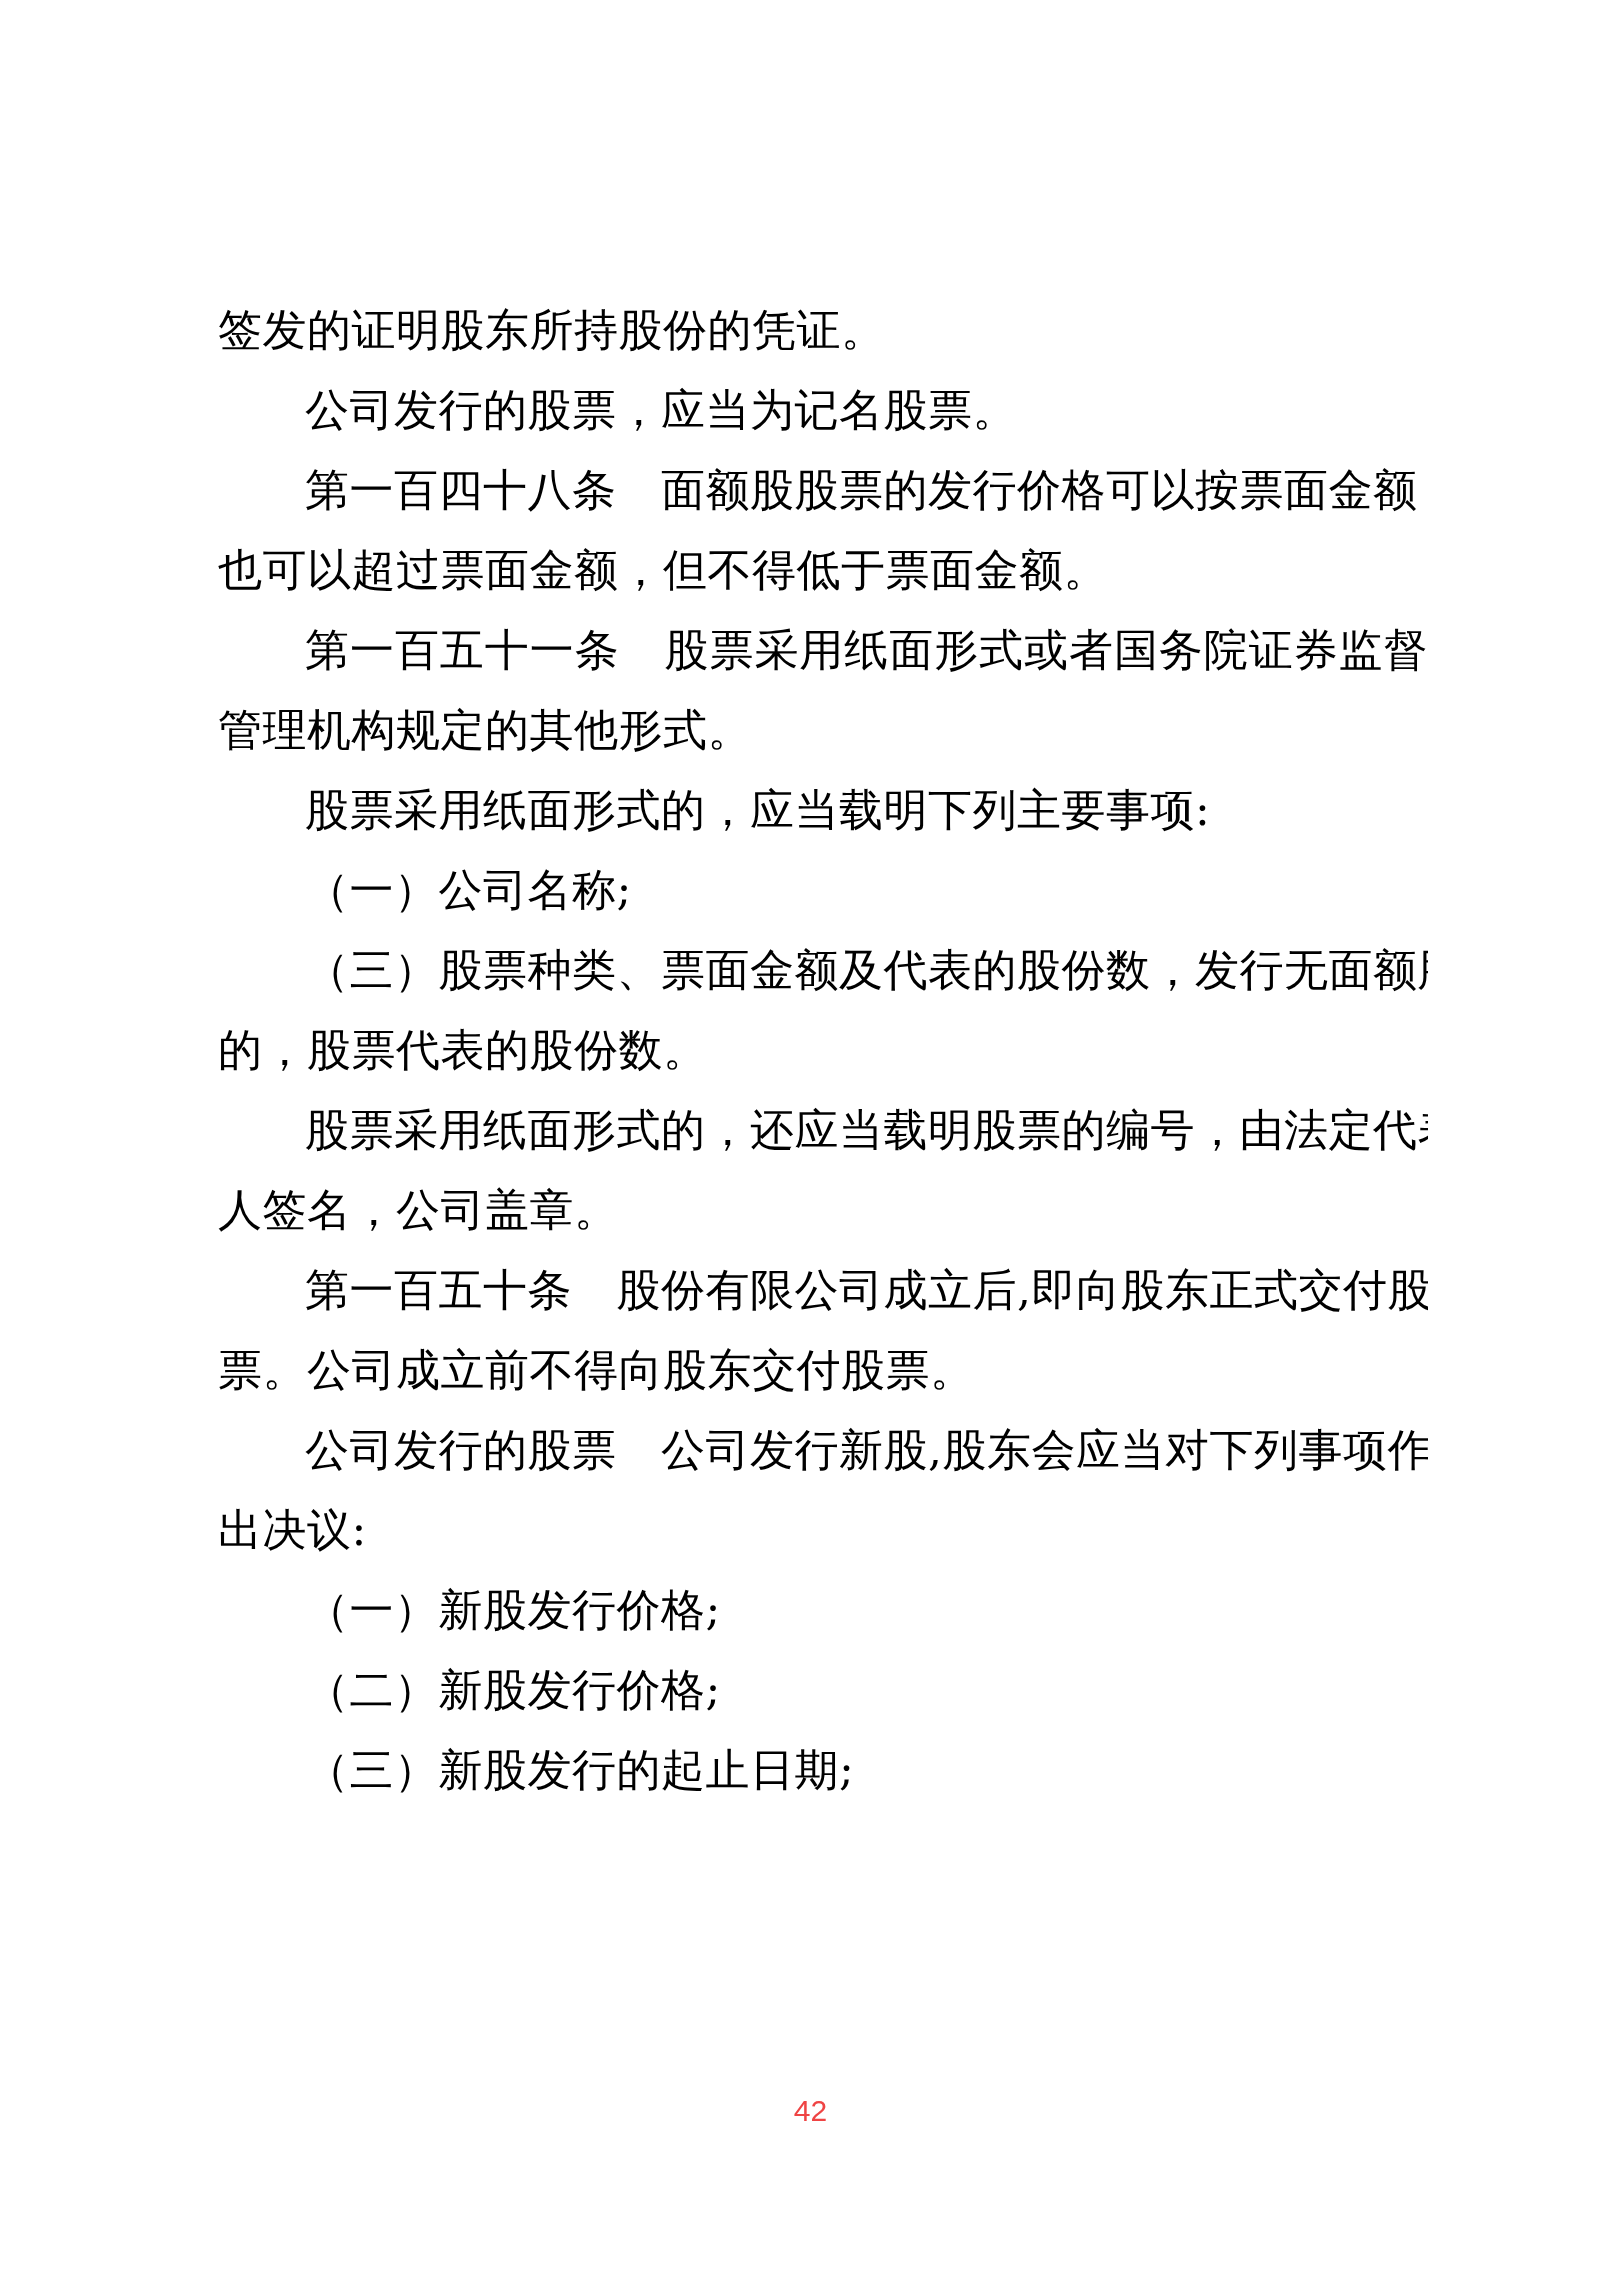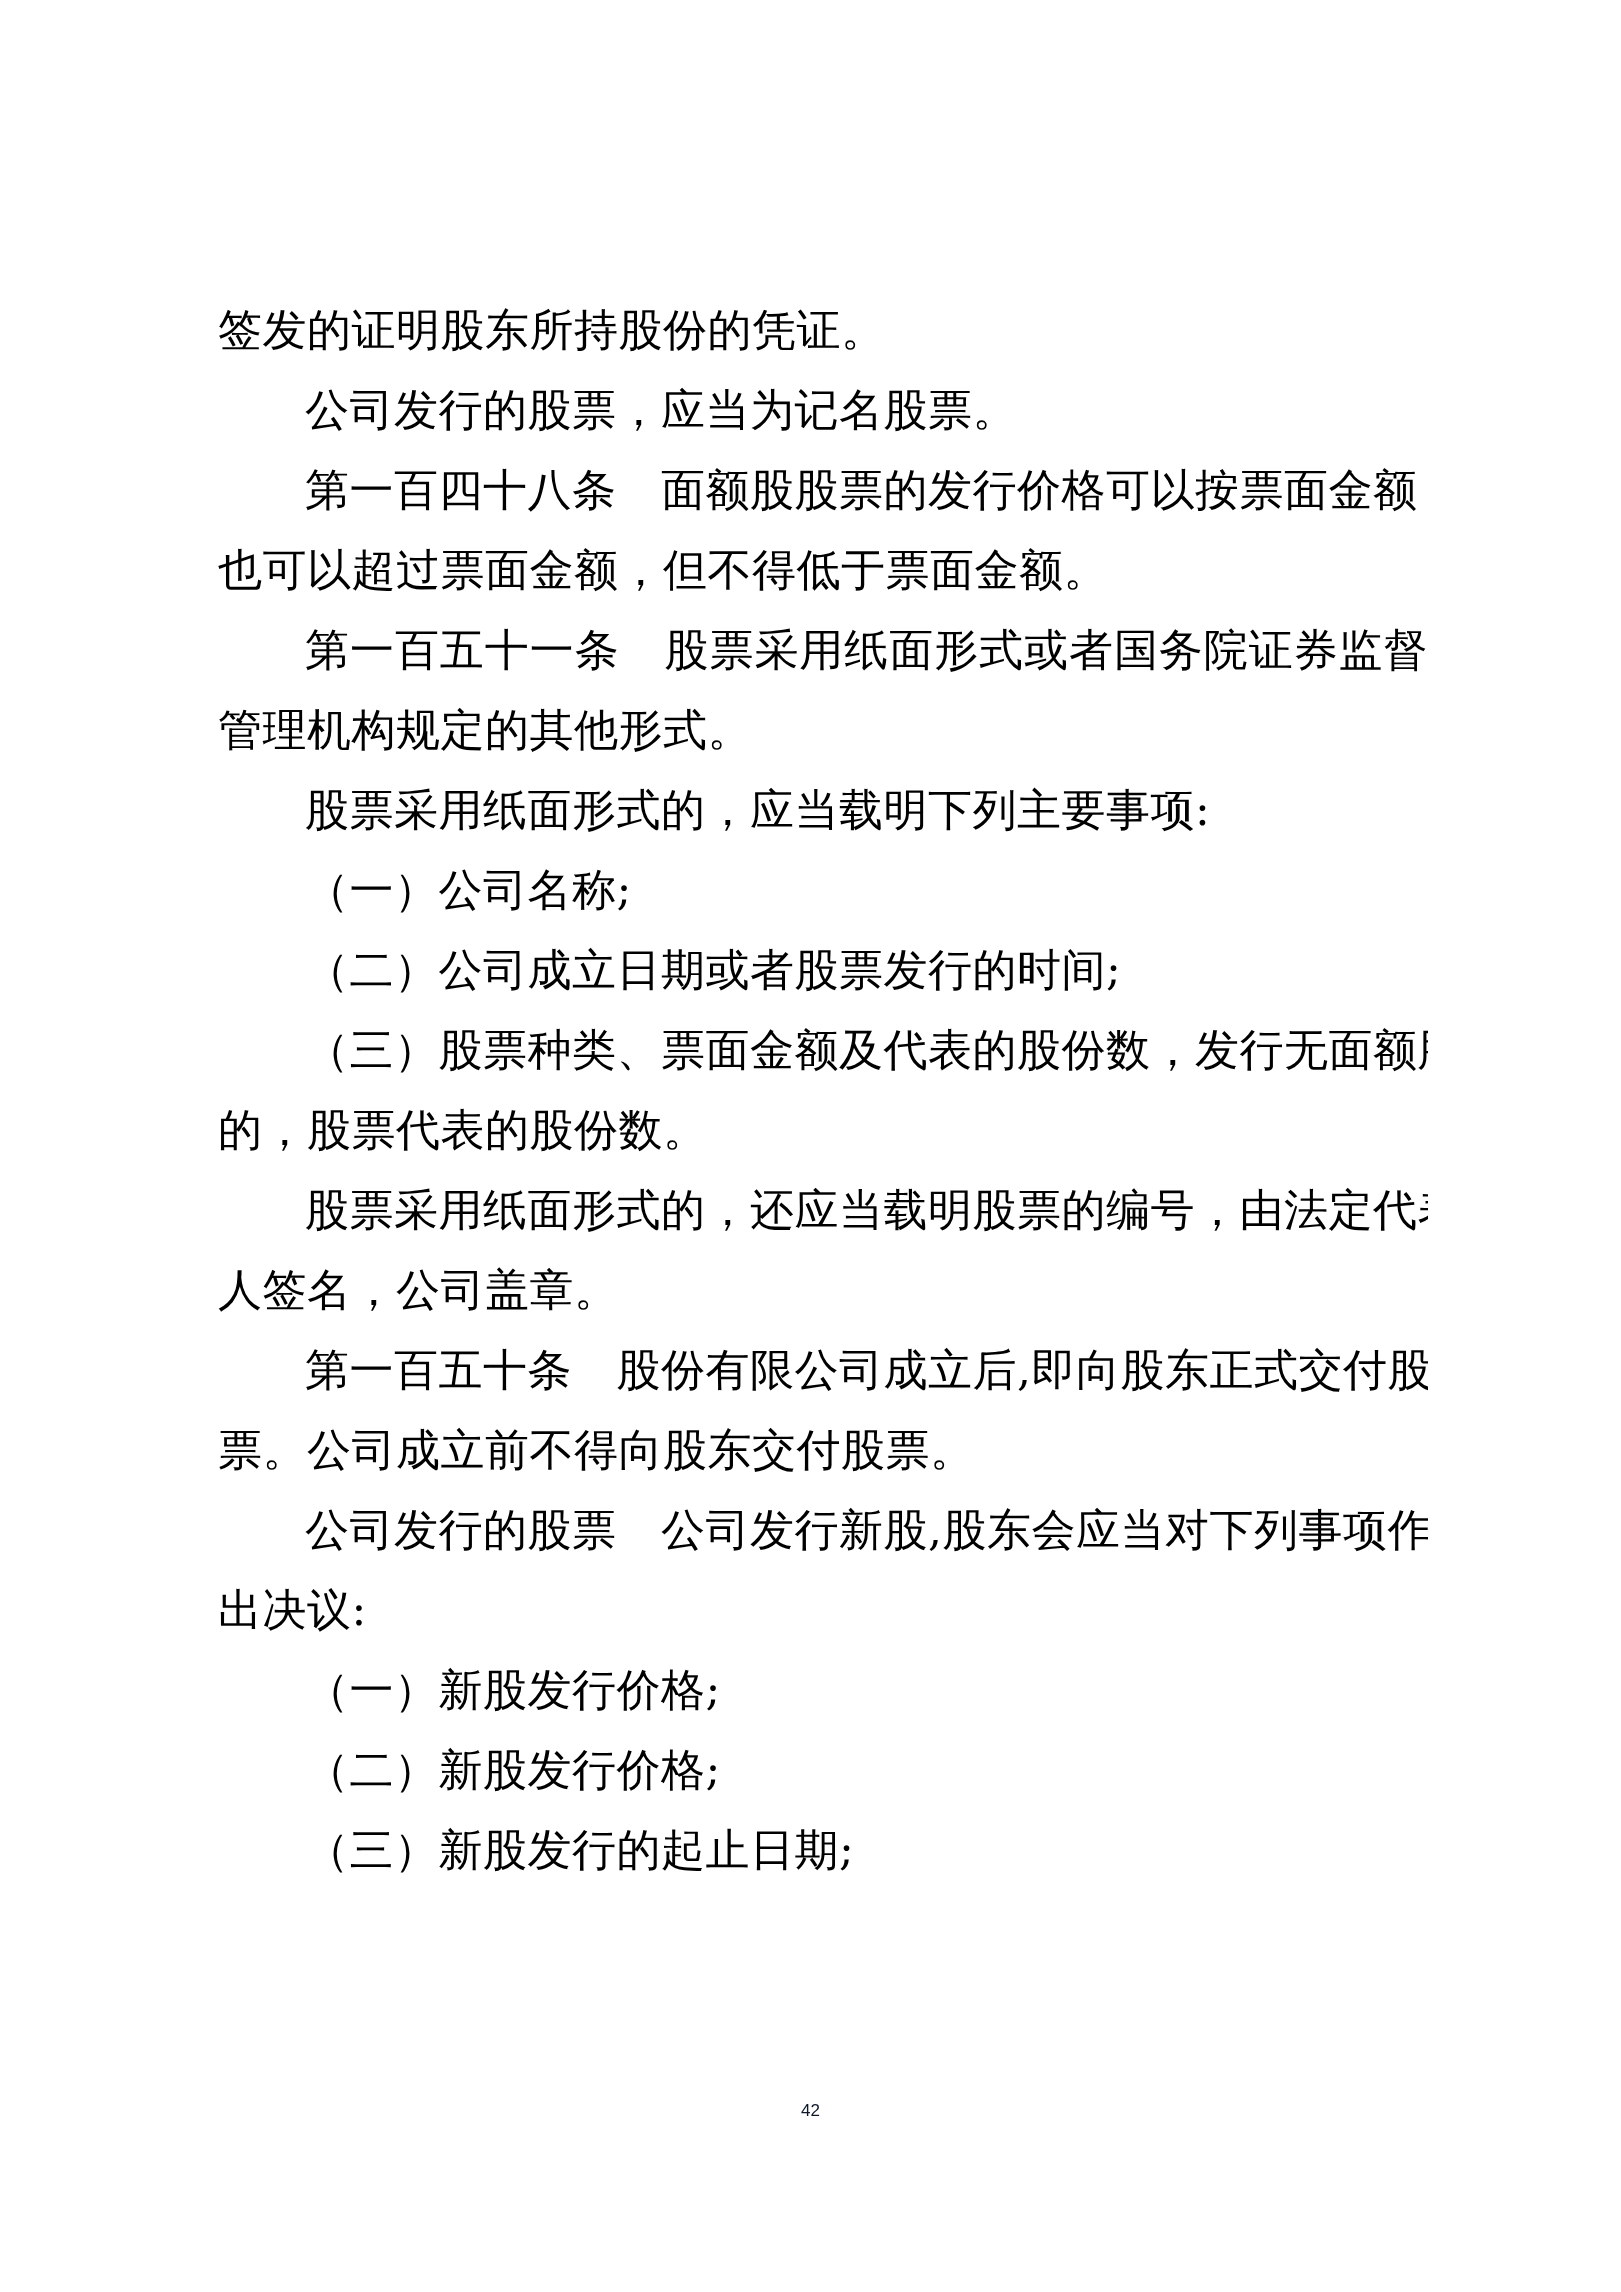--- a/index.html
+++ b/index.html
@@ -38,40 +38,39 @@
     text-align: justify;
     text-align-last: justify;
   }
   .page-footer {
     position: absolute;
     left: 0;
     top: 2096px;
     width: 1621px;
     text-align: center;
     font-family: "Liberation Sans", "DejaVu Sans", sans-serif;
-    font-size: 17px;
+    font-size: 30px;
     line-height: 29px;
-    color: #0f172a;
+    color: #ef4444;
   }
 </style>
 </head>
 <body>
 
 <div class="page">
 
   <div class="text-block" id="doc-lines">
       <div class="doc-line">签发的证明股东所持股份的凭证。</div>
       <div class="doc-line indent">公司发行的股票，应当为记名股票。</div>
       <div class="doc-line indent fill">第一百四十八条　面额股股票的发行价格可以按票面金额，</div>
       <div class="doc-line">也可以超过票面金额，但不得低于票面金额。</div>
       <div class="doc-line indent fill">第一百五十一条　股票采用纸面形式或者国务院证券监督</div>
       <div class="doc-line">管理机构规定的其他形式。</div>
       <div class="doc-line indent">股票采用纸面形式的，应当载明下列主要事项:</div>
       <div class="doc-line indent">（一）公司名称;</div>
-      <div class="doc-line indent">（二）公司成立日期或者股票发行的时间;</div>
       <div class="doc-line indent fill">（三）股票种类、票面金额及代表的股份数，发行无面额股</div>
       <div class="doc-line">的，股票代表的股份数。</div>
       <div class="doc-line indent fill">股票采用纸面形式的，还应当载明股票的编号，由法定代表</div>
       <div class="doc-line">人签名，公司盖章。</div>
       <div class="doc-line indent fill">第一百五十条　股份有限公司成立后,即向股东正式交付股</div>
       <div class="doc-line">票。公司成立前不得向股东交付股票。</div>
       <div class="doc-line indent fill">公司发行的股票　公司发行新股,股东会应当对下列事项作</div>
       <div class="doc-line">出决议:</div>
       <div class="doc-line indent">（一）新股发行价格;</div>
       <div class="doc-line indent">（二）新股发行价格;</div>

